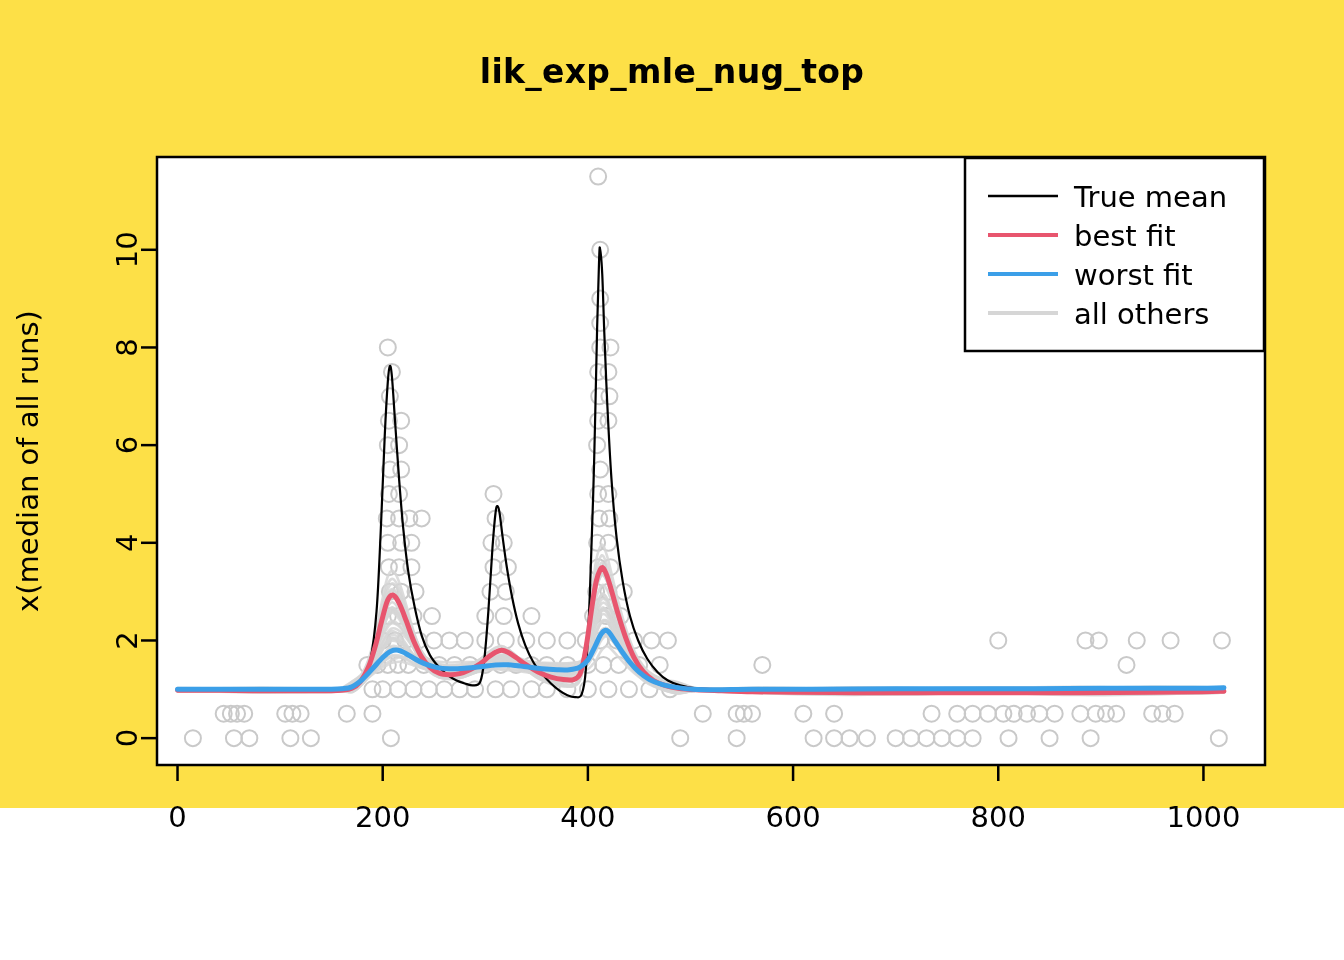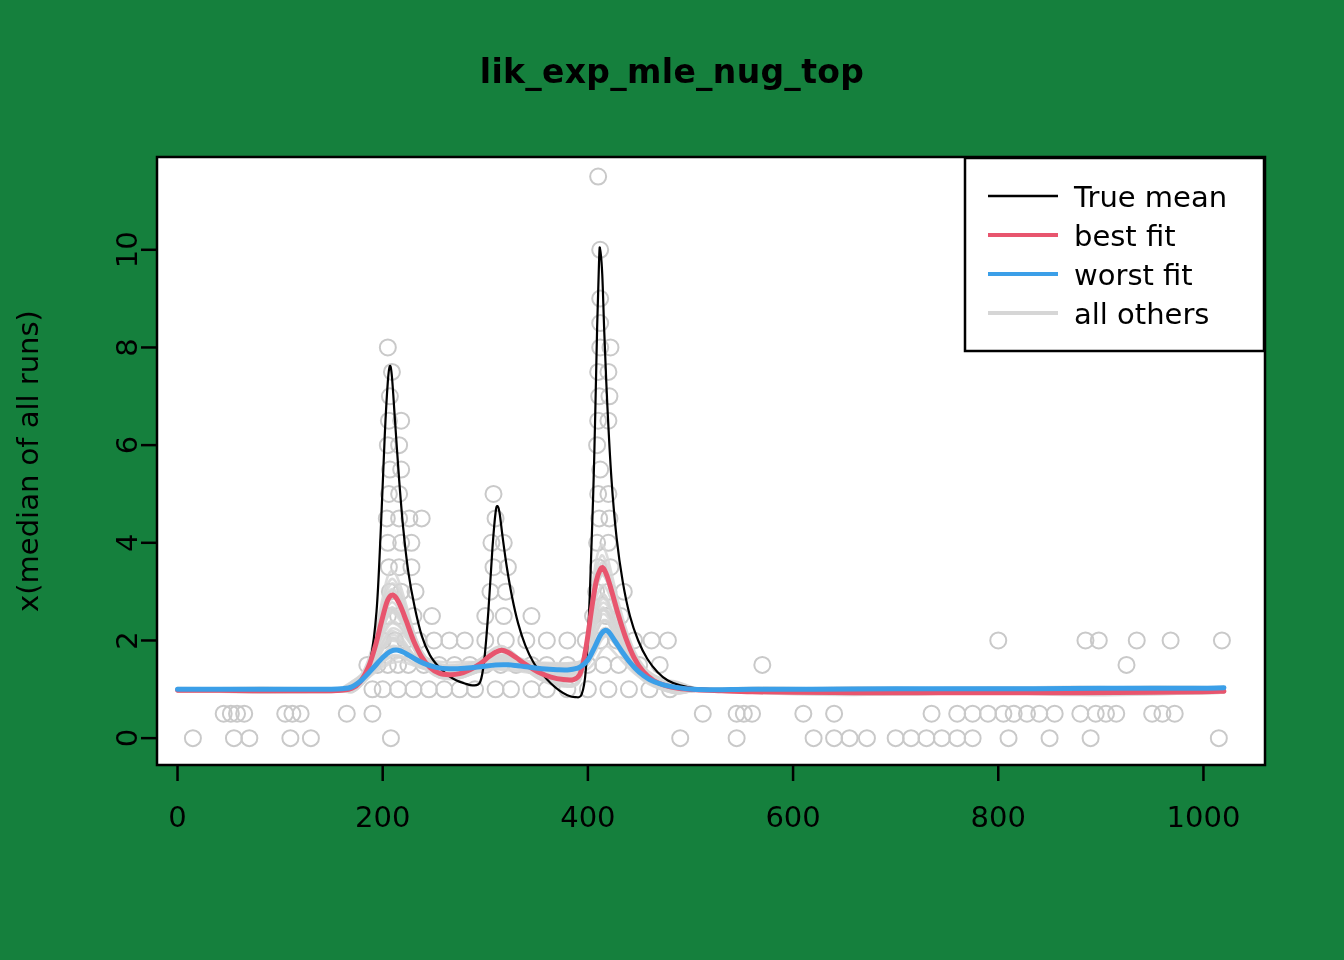--- a/index.html
+++ b/index.html
@@ -9,22 +9,22 @@
   }
   body {
     width: 1344px;
     height: 960px;
     font-family: "DejaVu Sans", sans-serif;
     overflow: hidden;
   }
   #figure {
     position: relative;
     width: 1344px;
-    height: 960px;
-    background: #15803d;
+    height: 808px;
+    background: #fde047;
   }
   #chart-title {
     position: absolute;
     left: 0;
     top: 52px;
     width: 1344px;
     text-align: center;
     font-size: 33px;
     font-weight: bold;
     color: #000000;

